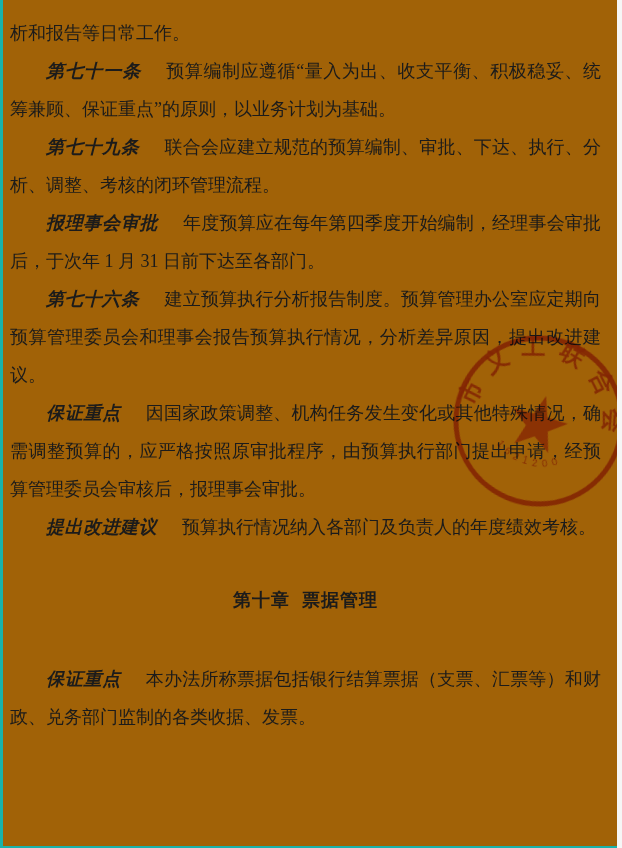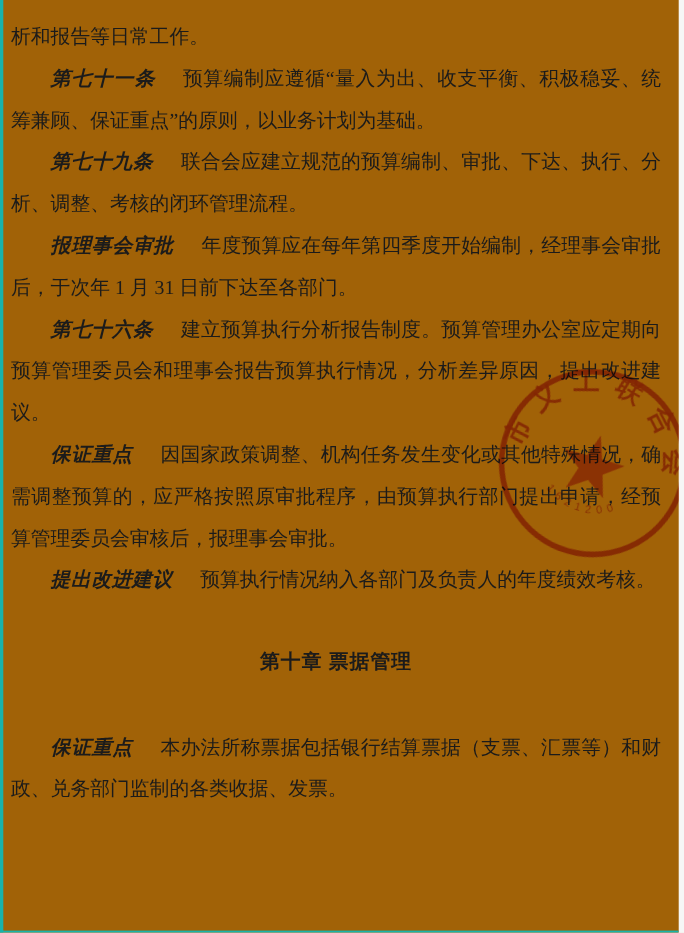--- a/index.html
+++ b/index.html
@@ -45,20 +45,21 @@
     margin-right:25px;
     letter-spacing:.5px;
     font-style:italic;
   }
   .chapter{
     text-align:center;
     font-weight:bold;
     text-indent:0 !important;
     margin:36px 0 40px 0 !important;
     letter-spacing:1px;
+    font-family:Liberation Mono, monospace;
   }
   
   .seal{
     position:absolute;
     left:447px;top:329px;
     width:184px;height:184px;
     z-index:4;
     mix-blend-mode:multiply;
     opacity:.82;
     filter:blur(.3px);

